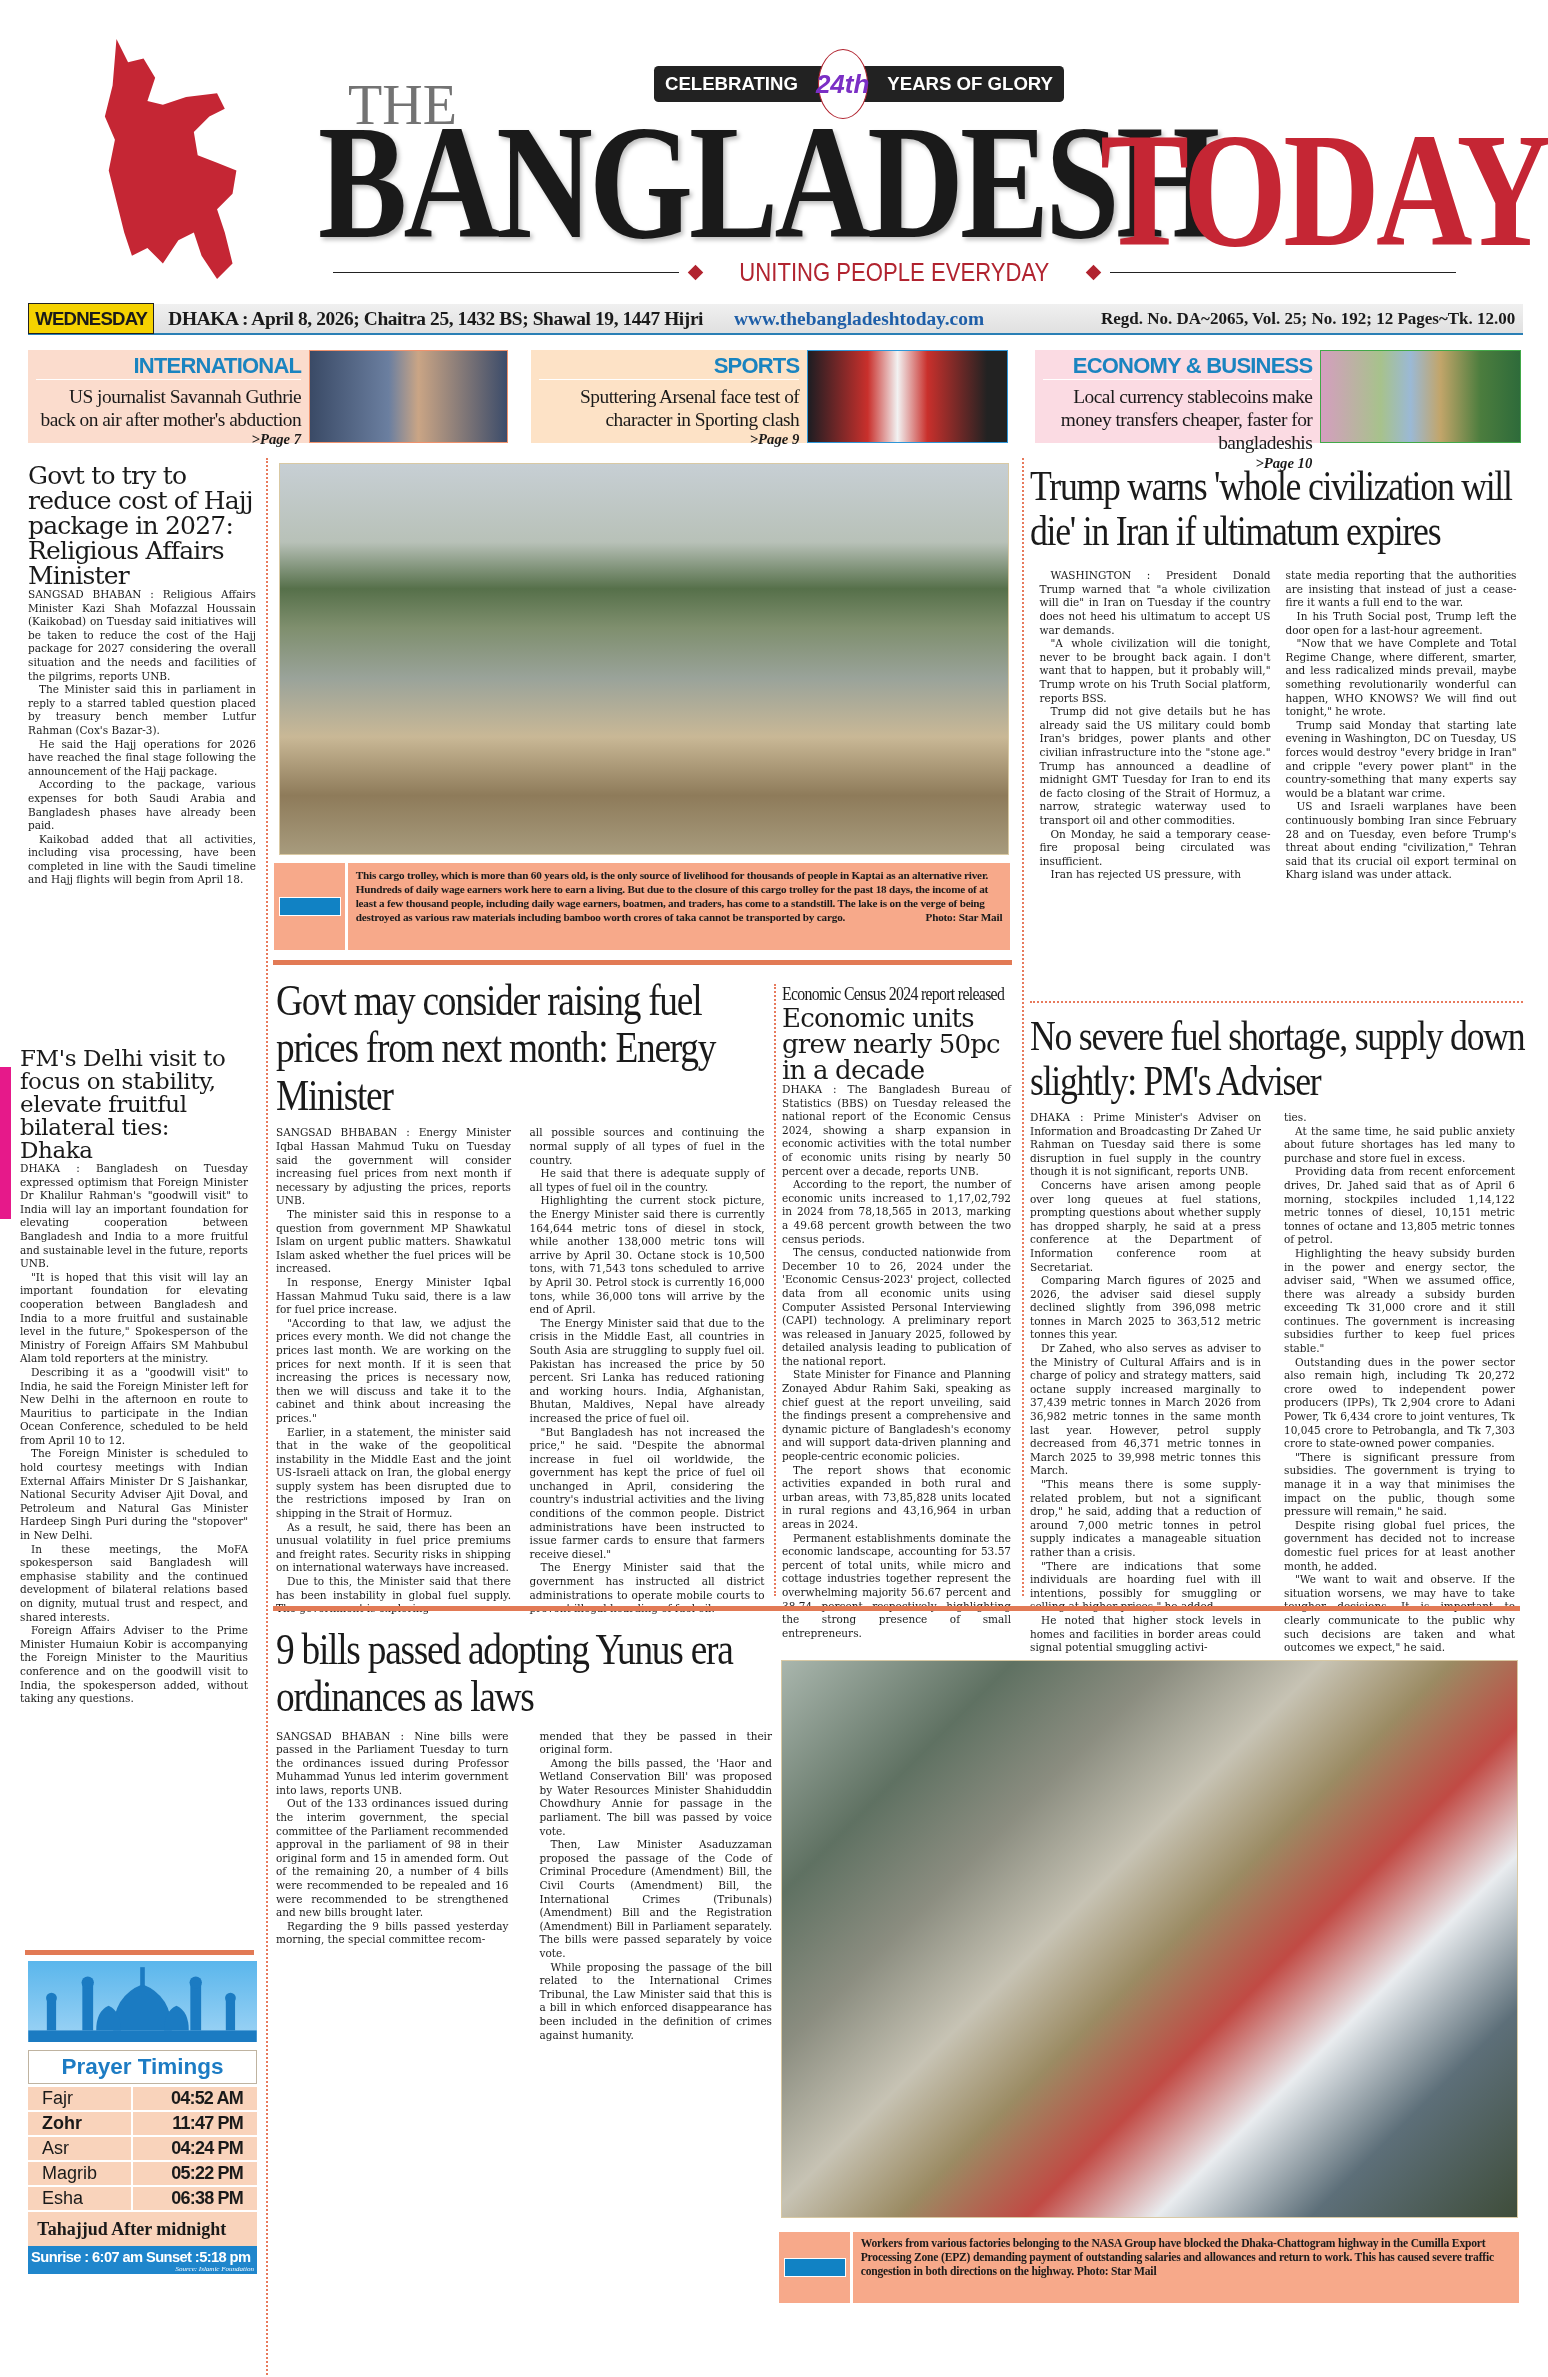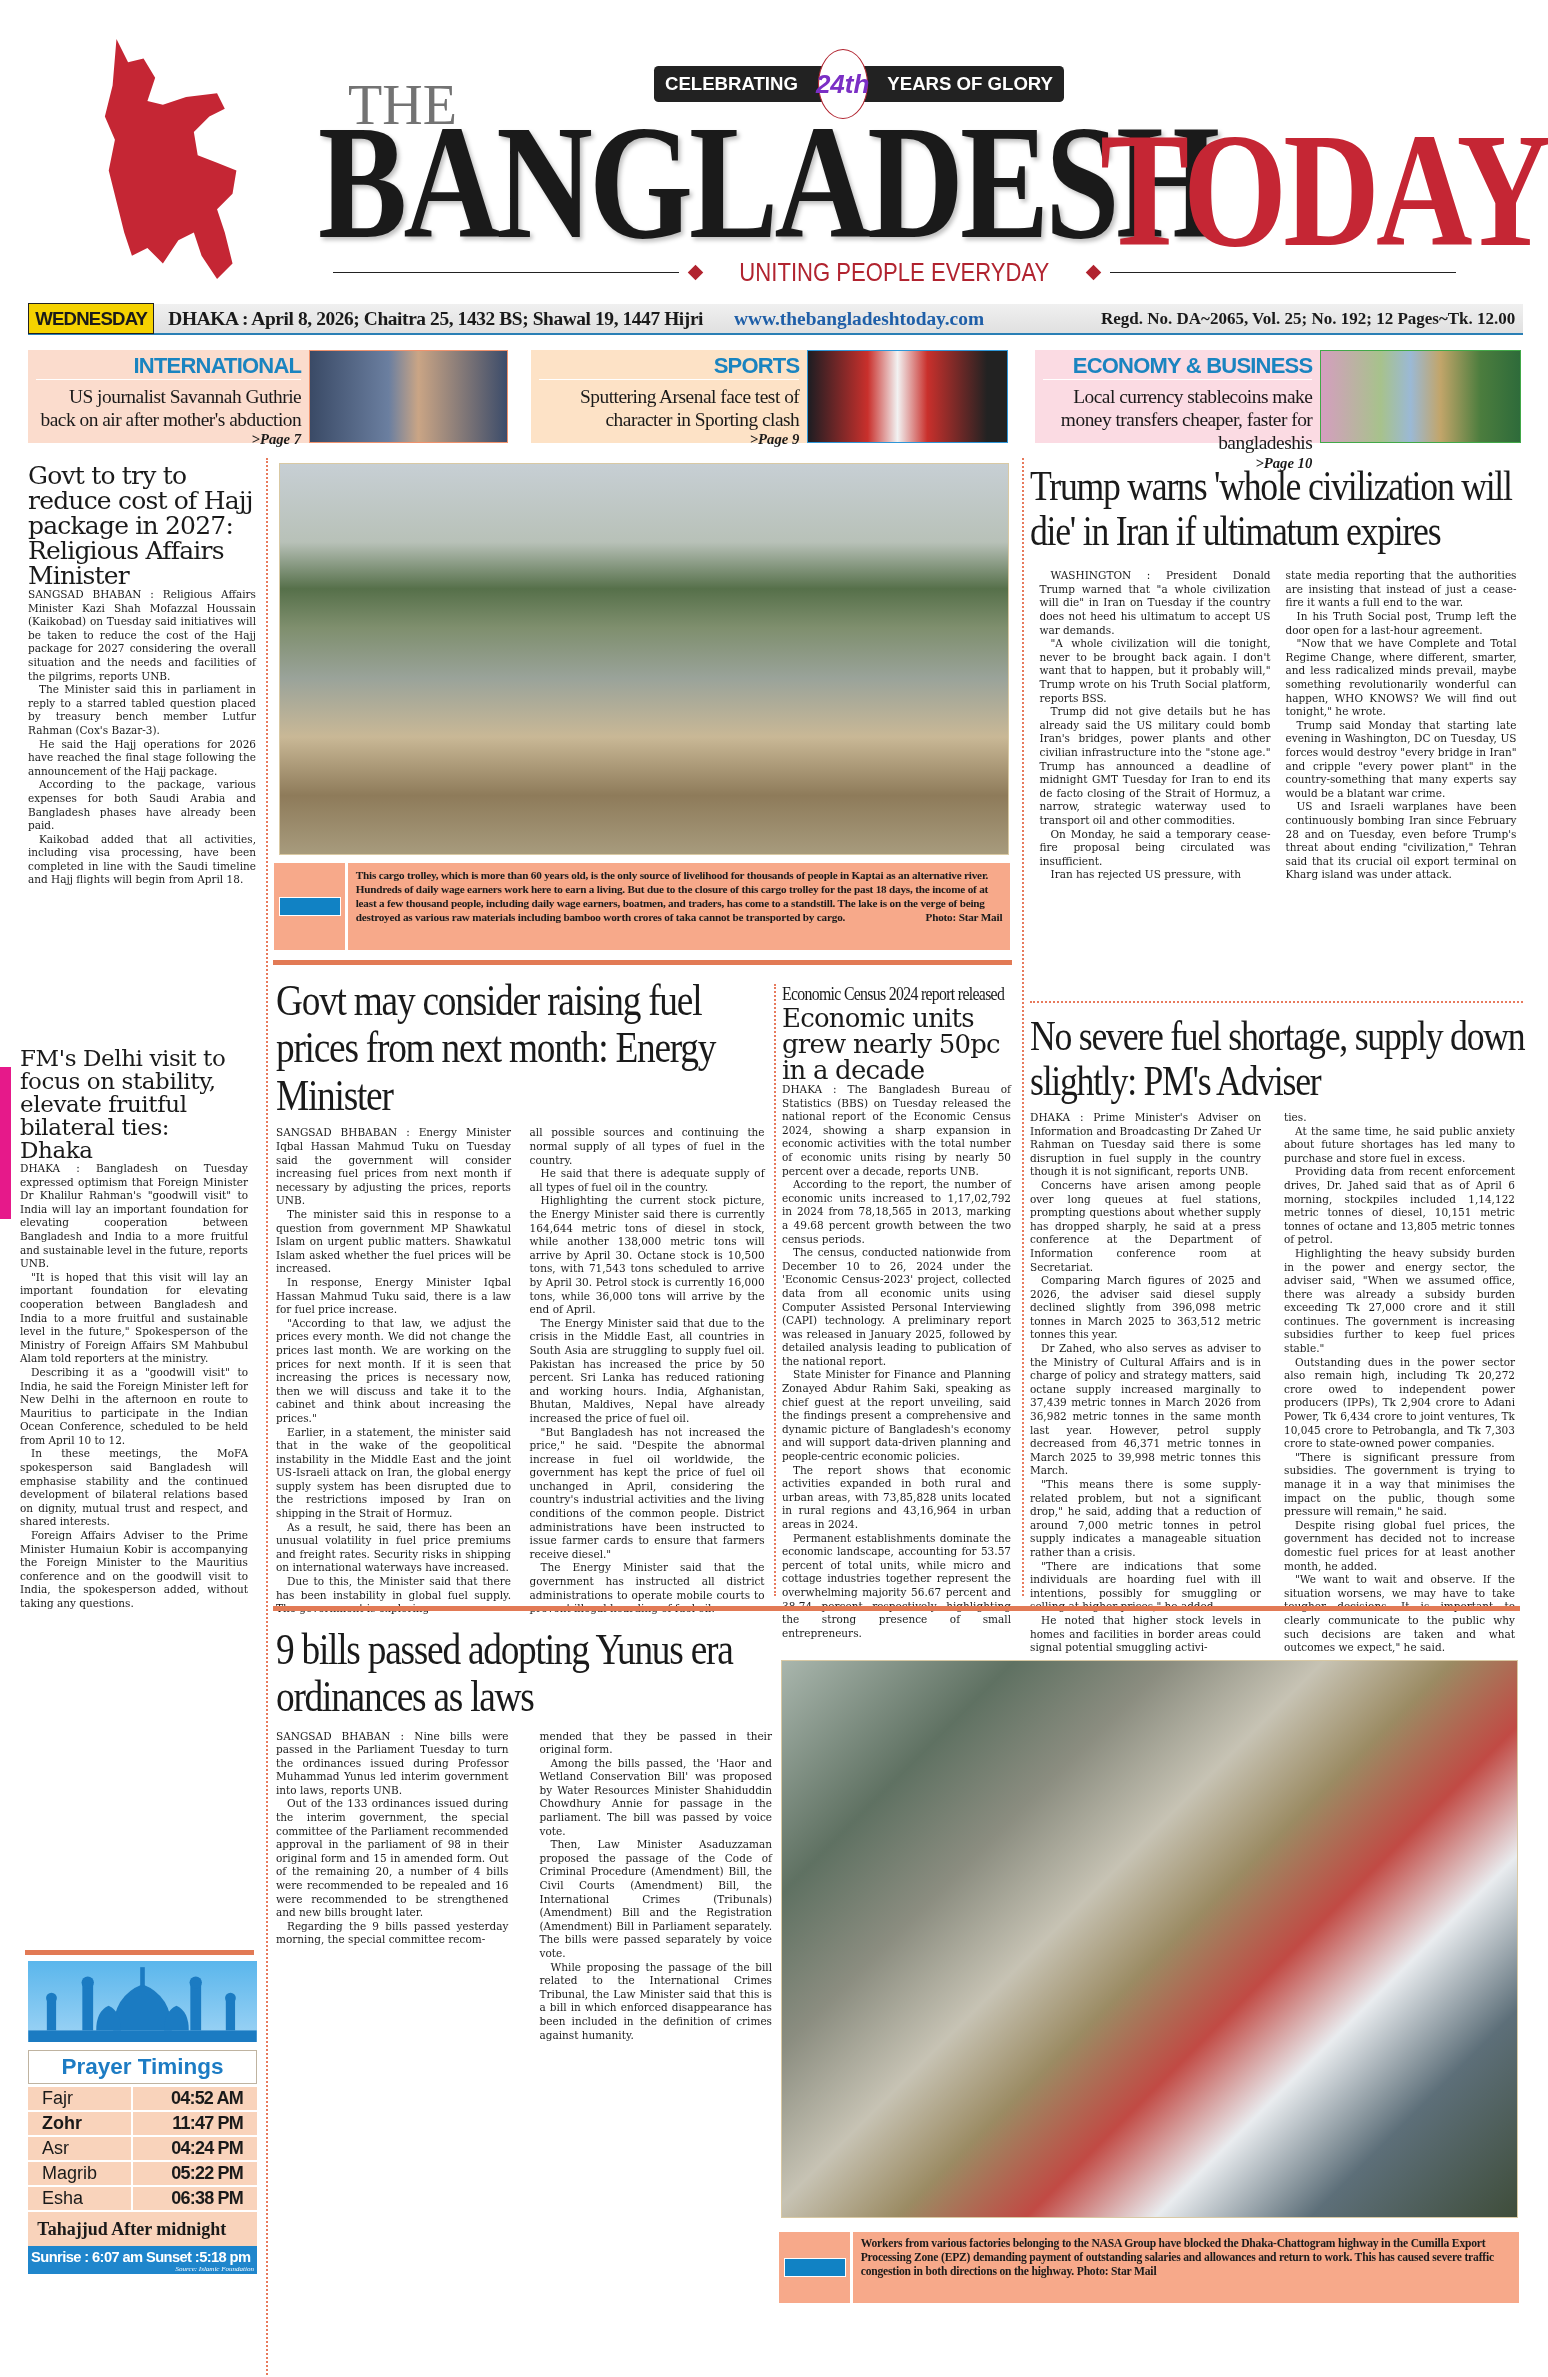--- a/index.html
+++ b/index.html
@@ -123,20 +123,21 @@
 </div>
 
 <div class="abs" style="left:0;top:1067px;width:11px;height:152px;background:#e6198a;"></div>
 
 <div class="abs" style="left:20px;top:1047px;width:228px;">
   <h2 class="hl-serif" style="font-size:23px;font-weight:normal;letter-spacing:-0.4px;">FM's Delhi visit to focus on stability, elevate fruitful bilateral ties: Dhaka</h2>
   <div class="col-text">
     <p class="first">DHAKA : Bangladesh on Tuesday expressed optimism that Foreign Minister Dr Khalilur Rahman's "goodwill visit" to India will lay an important foundation for elevating cooperation between Bangladesh and India to a more fruitful and sustainable level in the future, reports UNB.</p>
     <p>"It is hoped that this visit will lay an important foundation for elevating cooperation between Bangladesh and India to a more fruitful and sustainable level in the future," Spokesperson of the Ministry of Foreign Affairs SM Mahbubul Alam told reporters at the ministry.</p>
     <p>Describing it as a "goodwill visit" to India, he said the Foreign Minister left for New Delhi in the afternoon en route to Mauritius to participate in the Indian Ocean Conference, scheduled to be held from April 10 to 12.</p>
+    <p>The Foreign Minister is scheduled to hold courtesy meetings with Indian External Affairs Minister Dr S Jaishankar, National Security Adviser Ajit Doval, and Petroleum and Natural Gas Minister Hardeep Singh Puri during the "stopover" in New Delhi.</p>
     <p>In these meetings, the MoFA spokesperson said Bangladesh will emphasise stability and the continued development of bilateral relations based on dignity, mutual trust and respect, and shared interests.</p>
     <p>Foreign Affairs Adviser to the Prime Minister Humaiun Kobir is accompanying the Foreign Minister to the Mauritius conference and on the goodwill visit to India, the spokesperson added, without taking any questions.</p>
   </div>
 </div>
 <div class="abs orange-rule" style="left:25px;top:1950px;width:229px;"></div>
 
 <div class="abs prayer">
   <div class="mosque">
     <svg width="229" height="81" viewBox="0 0 296 105">
       <g fill="#1b7bc2">
@@ -270,21 +271,21 @@
       <p>Comparing March figures of 2025 and 2026, the adviser said diesel supply declined slightly from 396,098 metric tonnes in March 2025 to 363,512 metric tonnes this year.</p>
       <p>Dr Zahed, who also serves as adviser to the Ministry of Cultural Affairs and is in charge of policy and strategy matters, said octane supply increased marginally to 37,439 metric tonnes in March 2026 from 36,982 metric tonnes in the same month last year. However, petrol supply decreased from 46,371 metric tonnes in March 2025 to 39,998 metric tonnes this March.</p>
       <p>"This means there is some supply-related problem, but not a significant drop," he said, adding that a reduction of around 7,000 metric tonnes in petrol supply indicates a manageable situation rather than a crisis.</p>
       <p>"There are indications that some individuals are hoarding fuel with ill intentions, possibly for smuggling or selling at higher prices," he added.</p>
       <p>He noted that higher stock levels in homes and facilities in border areas could signal potential smuggling activi-</p>
     </div>
     <div class="col-text" style="width:231px;">
       <p class="first">ties.</p>
       <p>At the same time, he said public anxiety about future shortages has led many to purchase and store fuel in excess.</p>
       <p>Providing data from recent enforcement drives, Dr. Jahed said that as of April 6 morning, stockpiles included 1,14,122 metric tonnes of diesel, 10,151 metric tonnes of octane and 13,805 metric tonnes of petrol.</p>
-      <p>Highlighting the heavy subsidy burden in the power and energy sector, the adviser said, "When we assumed office, there was already a subsidy burden exceeding Tk 27,000 crore and it still continues. The government is increasing subsidies further to keep fuel prices stable."</p>
+      <p>Highlighting the heavy subsidy burden in the power and energy sector, the adviser said, "When we assumed office, there was already a subsidy burden exceeding Tk 31,000 crore and it still continues. The government is increasing subsidies further to keep fuel prices stable."</p>
       <p>Outstanding dues in the power sector also remain high, including Tk 20,272 crore owed to independent power producers (IPPs), Tk 2,904 crore to Adani Power, Tk 6,434 crore to joint ventures, Tk 10,045 crore to Petrobangla, and Tk 7,303 crore to state-owned power companies.</p>
       <p>"There is significant pressure from subsidies. The government is trying to manage it in a way that minimises the impact on the public, though some pressure will remain," he said.</p>
       <p>Despite rising global fuel prices, the government has decided not to increase domestic fuel prices for at least another month, he added.</p>
       <p>"We want to wait and observe. If the situation worsens, we may have to take tougher decisions. It is important to clearly communicate to the public why such decisions are taken and what outcomes we expect," he said.</p>
     </div>
   </div>
 </div>
 
 <div class="abs orange-rule" style="left:273px;top:1606px;width:1247px;"></div>
 

